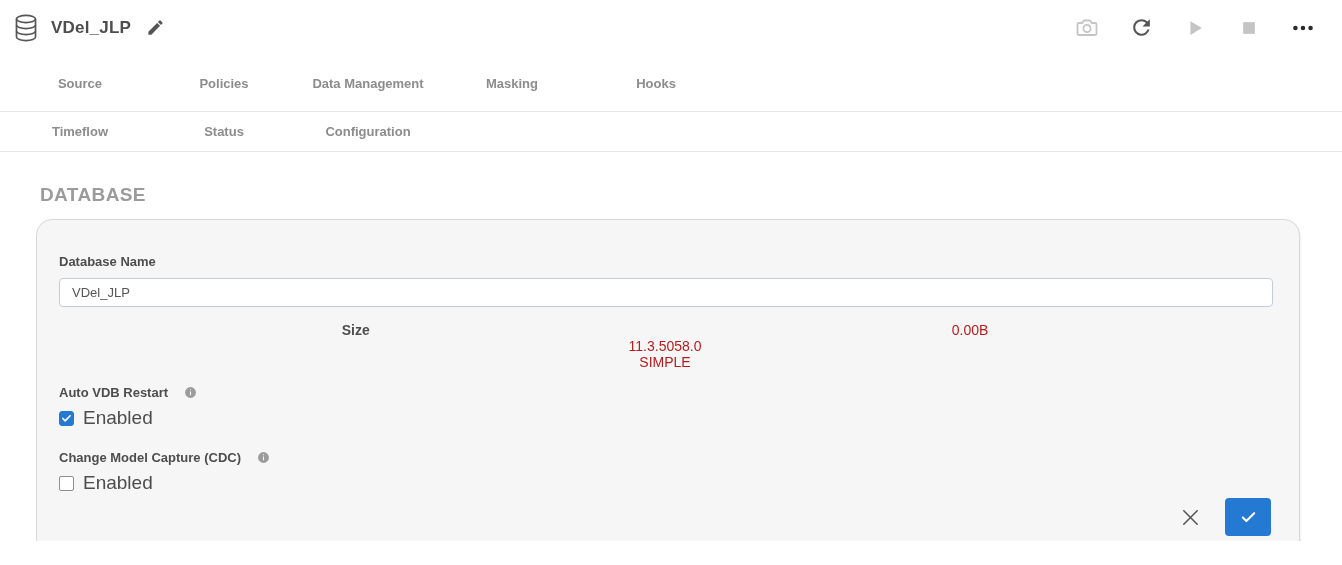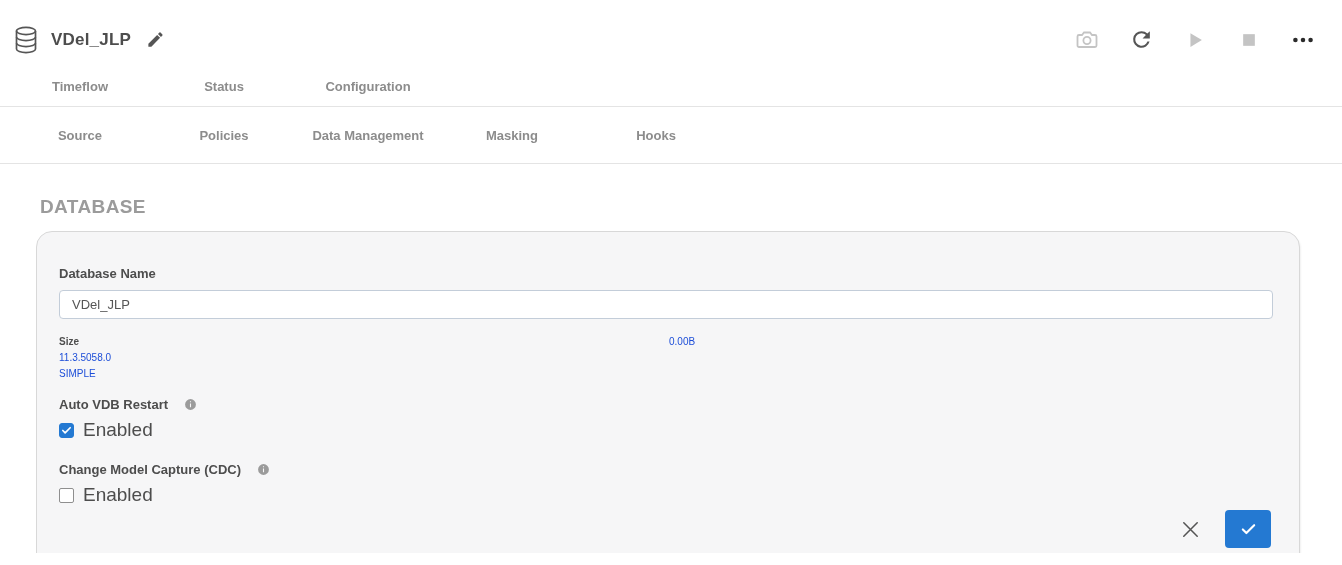--- a/index.html
+++ b/index.html
@@ -1,19 +1,19 @@
 <!DOCTYPE html>
 <html><head>
 <meta charset="utf-8">
 <style>
   * { margin: 0; padding: 0; box-sizing: border-box; }
   html, body { width: 1342px; height: 565px; background: #ffffff;
     font-family: "Liberation Sans", sans-serif; color: #4d4d4d; }
 
-  .app { width: 1342px; height: 541px; background: #fff; overflow: hidden; margin-top: 12px; }
+  .app { width: 1342px; height: 541px; background: #fff; overflow: hidden; }
 
   
   .topbar { height: 55px; display: flex; align-items: center; justify-content: space-between;
     padding: 0 20px 0 14px; }
   .topbar-left { display: flex; align-items: center; gap: 13px; }
   .db-icon svg { display: block; }
   .page-title { font-size: 17px; font-weight: bold; color: #4d4d4d; letter-spacing: .2px; }
   .edit-icon { margin-left: 2px; cursor: pointer; display: flex; }
   .topbar-right { display: flex; align-items: center; gap: 28px; padding-right: 6px; }
   .tb-btn { background: none; border: none; cursor: pointer; display: flex; align-items: center;
@@ -34,23 +34,23 @@
   .panel { width: 1264px; height: 340px; background: #f6f6f7; border: 1px solid #d8d8d8;
     border-radius: 16px; box-shadow: 1px 2px 2px rgba(0,0,0,0.06);
     padding: 34px 28px 22px 22px; display: flex; flex-direction: column; }
 
   .field-label { font-size: 13px; font-weight: bold; color: #4d4d4d; }
   .name-input { margin-top: 9px; width: 1214px; height: 29px; background: #fff;
     border: 1px solid #c3cdd9; border-radius: 4px; padding: 0 12px; font-size: 13px;
     color: #555; font-family: "Liberation Sans", sans-serif; outline: none; }
 
   .info-grid { margin-top: 15px; }
-  .info-row { display: flex; line-height: 16px; font-size: 10px; }
+  .info-row { display: flex; line-height: 16px; font-size: 14px; justify-content: center; }
   .info-row .i-label { width: 610px; font-weight: bold; color: #4d4d4d; }
-  .info-row .i-value { color: #1d4ed8; }
+  .info-row .i-value { color: #b91c1c; }
 
   .toggle-field { margin-top: 15px; }
   .toggle-field.cdc { margin-top: 21px; }
   .label-with-info { display: flex; align-items: center; gap: 16px; }
   .info-icon { display: flex; }
   .check-row { display: flex; align-items: center; gap: 9px; margin-top: 7px; cursor: pointer; }
   .checkbox { width: 15px; height: 15px; border-radius: 3px; display: flex;
     align-items: center; justify-content: center; flex: none; }
   .checkbox.checked { background: #2479d2; border: 1px solid #2479d2; }
   .checkbox.unchecked { background: #ffffff; border: 1px solid #8f8f8f; border-radius: 2px; }
@@ -110,32 +110,32 @@
       <button class="tb-btn">
         <svg width="26" height="26" viewBox="0 0 24 24" fill="#2b2b2b">
           <circle cx="5" cy="12" r="2.1"></circle>
             <circle cx="12" cy="12" r="2.1"></circle>
             <circle cx="19" cy="12" r="2.1"></circle>
         </svg>
       </button>
     </div>
   </header>
 
-  <nav class="tabrow tabrow-1">
-    <div class="tab">Timeflow</div>
-    <div class="tab">Status</div>
-    <div class="tab">Configuration</div>
-  </nav>
-
   <nav class="tabrow tabrow-2">
     <div class="tab">Source</div>
     <div class="tab">Policies</div>
     <div class="tab">Data Management</div>
     <div class="tab">Masking</div>
     <div class="tab">Hooks</div>
+  </nav>
+
+  <nav class="tabrow tabrow-1">
+    <div class="tab">Timeflow</div>
+    <div class="tab">Status</div>
+    <div class="tab">Configuration</div>
   </nav>
 
   <main class="content">
     <h2 class="section-label">DATABASE</h2>
 
     <section class="panel">
 
       <label class="field-label">Database Name</label>
       <input class="name-input" type="text" value="VDel_JLP" style="">
 

